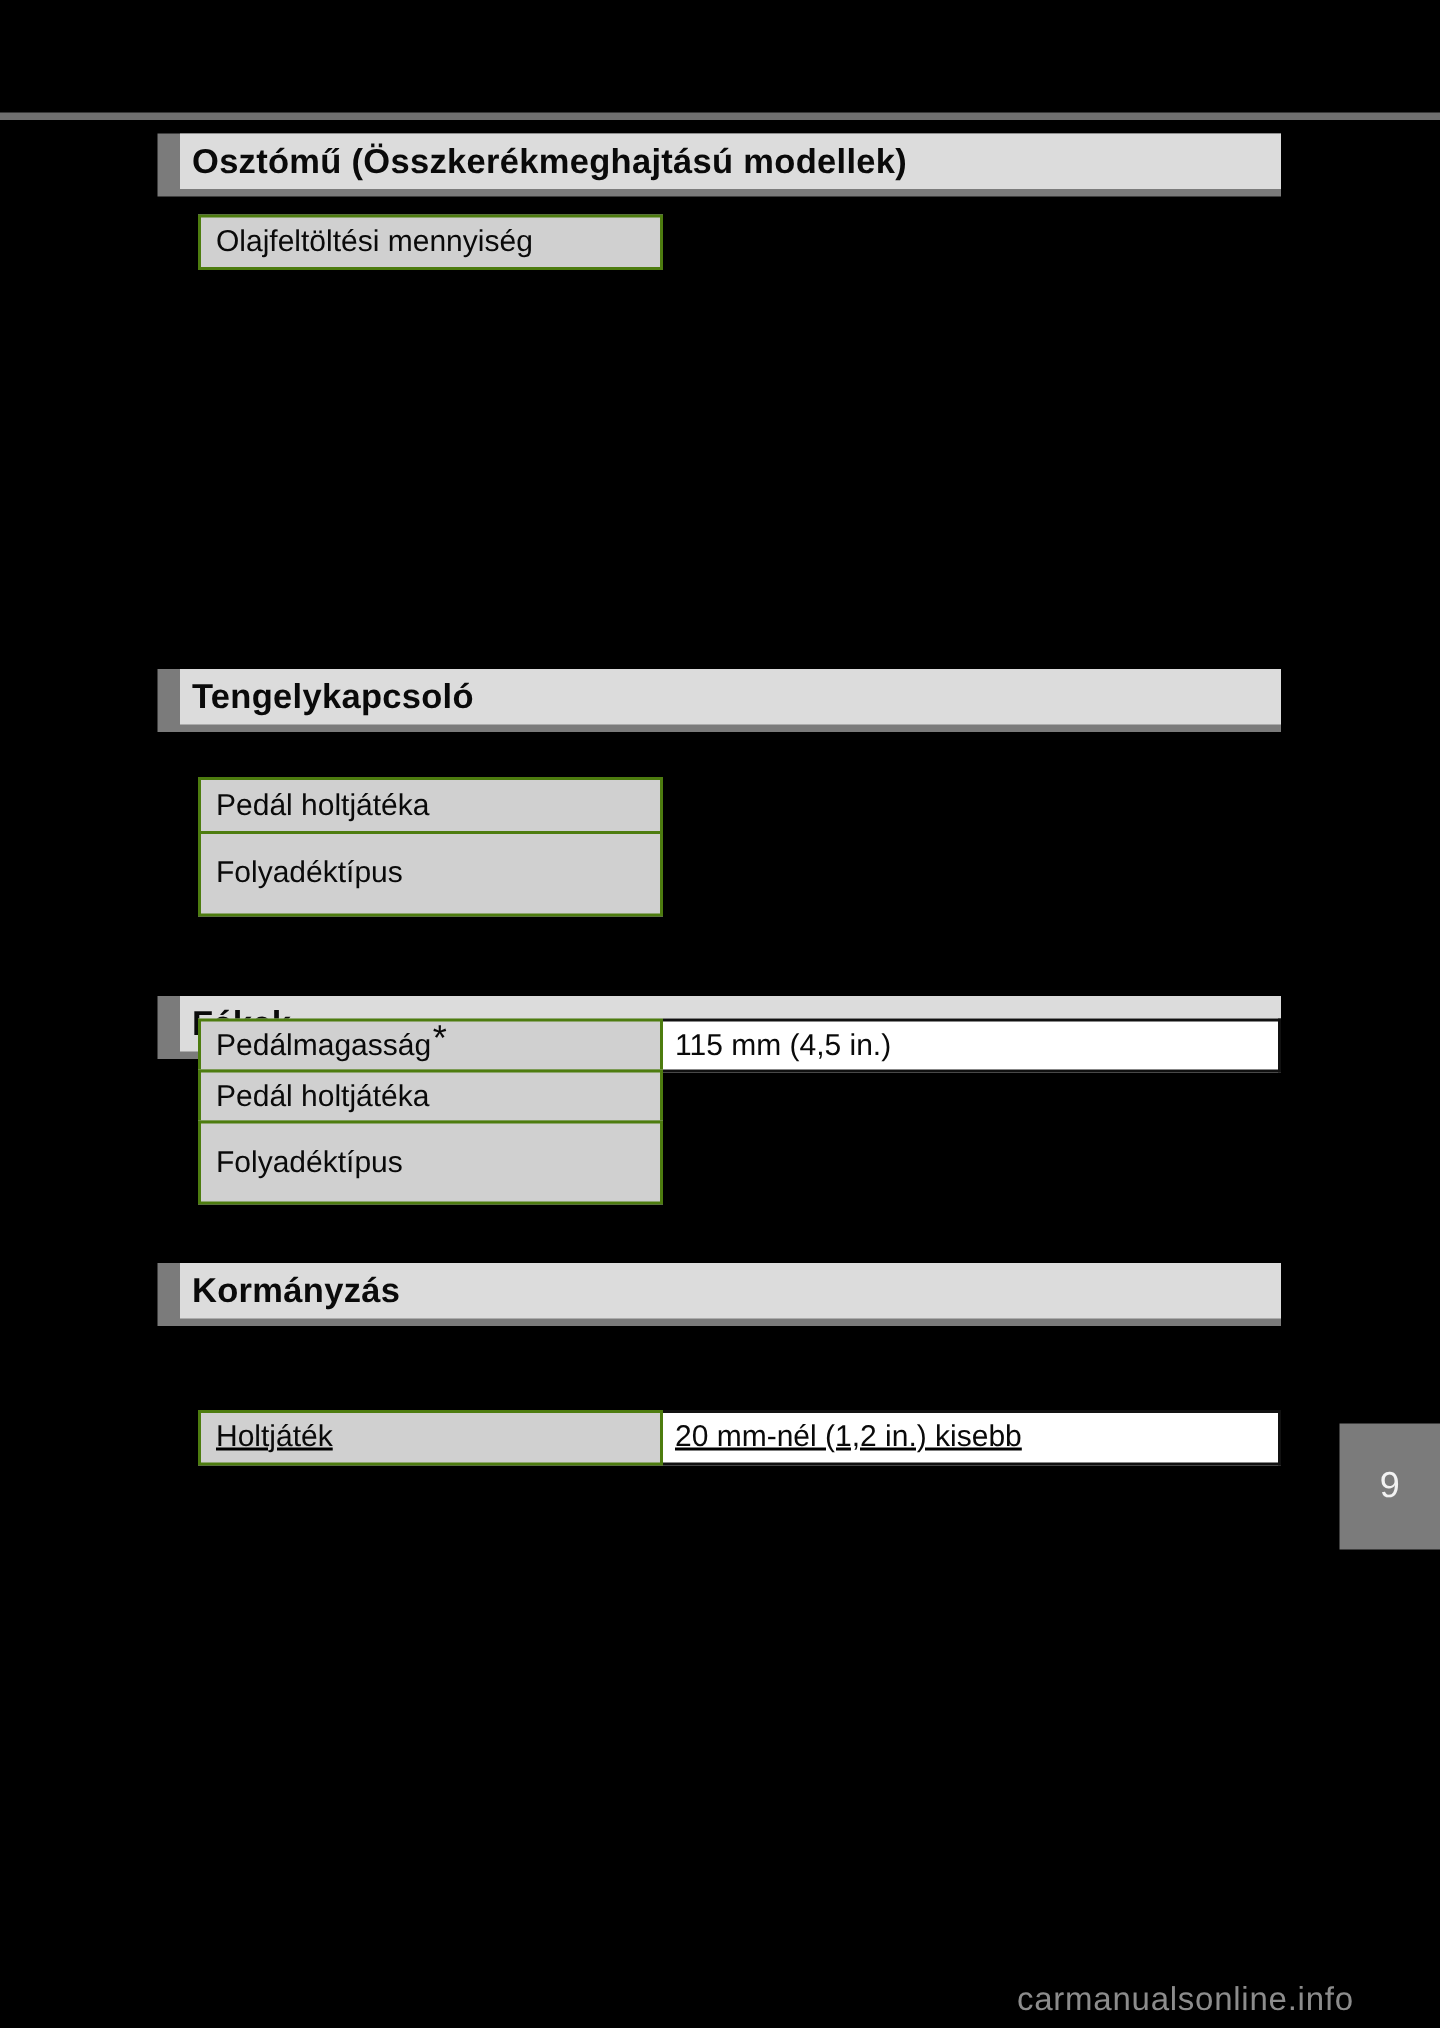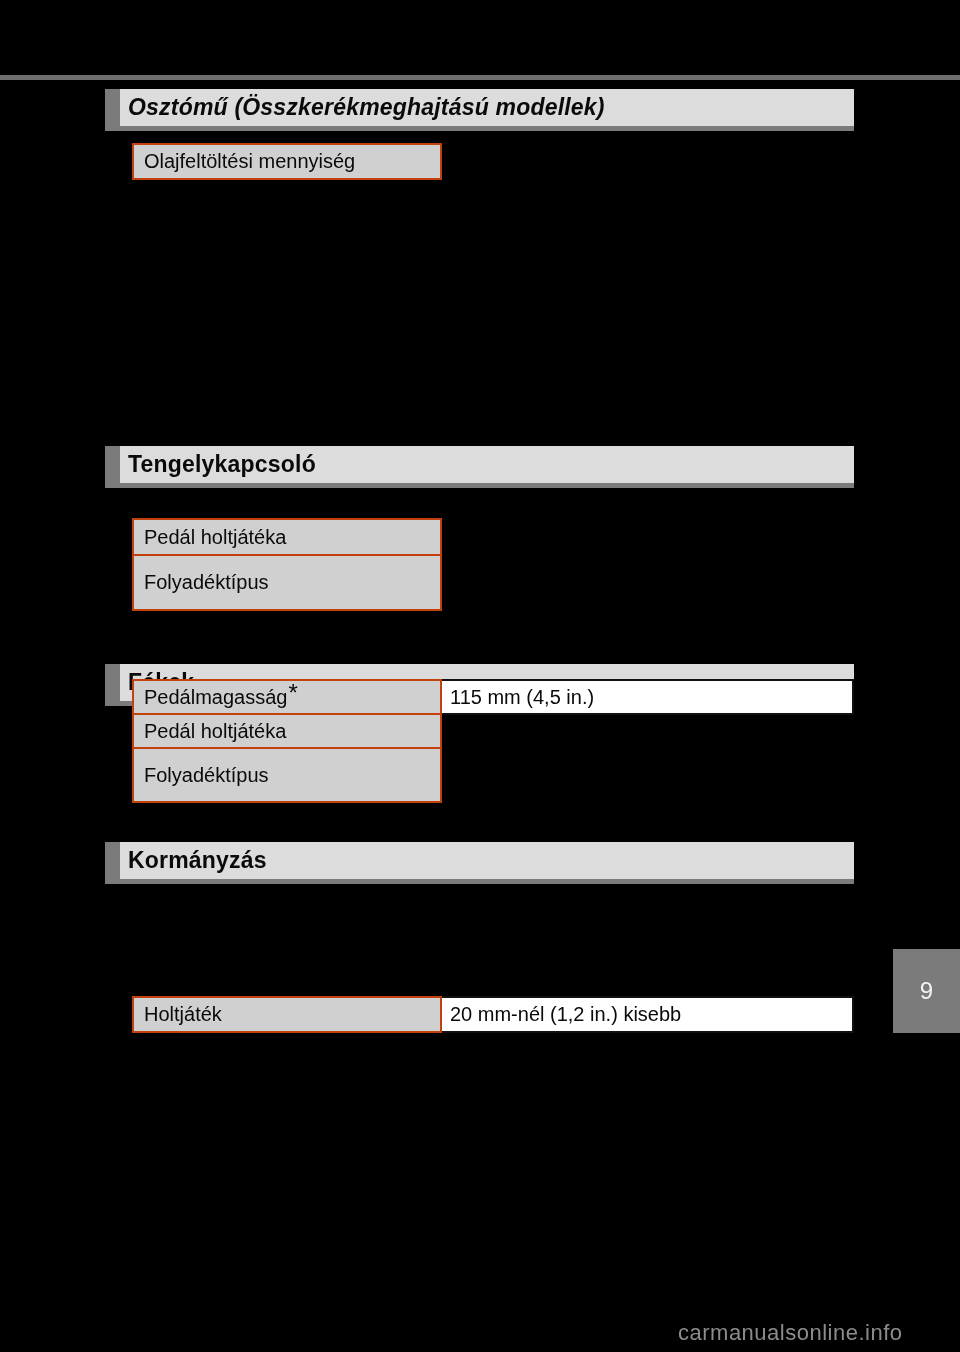--- a/index.html
+++ b/index.html
@@ -31,46 +31,46 @@
     height: 37px;
     display: flex;
     align-items: center;
     padding-left: 8px;
     font-size: 23px;
     font-weight: bold;
     color: #0a0a0a;
     letter-spacing: 0.2px;
     white-space: nowrap;
   }
-  .hdr-1 { top: 89px; font-style: italic; }
+  .hdr-1 { top: 89px; }
   .hdr-2 { top: 446px; text-align: center; }
   .hdr-3 { top: 624px; margin-top: 40px; }
   .hdr-4 { top: 842px; }
 
   
   .spec-table {
     position: absolute;
     left: 132px;
   }
   .tbl-1 { top: 143px; }
   .tbl-2 { top: 518px; }
   .tbl-3 { top: 679px; }
-  .tbl-4 { top: 996px; }
+  .tbl-4 { top: 940px; text-decoration: underline; }
 
   .spec-row {
     display: flex;
     align-items: stretch;
   }
   .spec-row + .spec-row { margin-top: -2px; }
 
   .label-cell {
     width: 310px;
     box-sizing: border-box;
     background: #d0d0d0;
-    border: 2px solid #c2410c;
+    border: 2px solid #4d7c0f;
     display: flex;
     align-items: center;
     padding-left: 10px;
     font-size: 20px;
     color: #0a0a0a;
     white-space: nowrap;
   }
   .value-cell {
     width: 412px;
     box-sizing: border-box;

